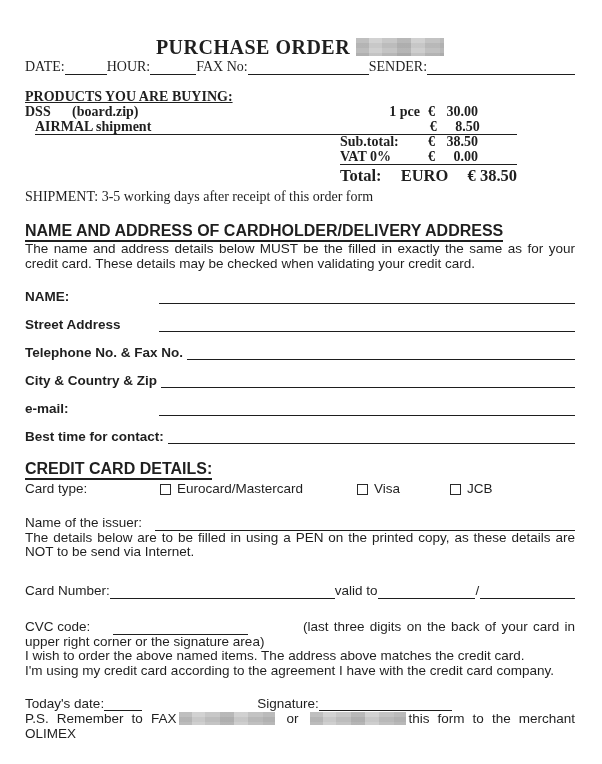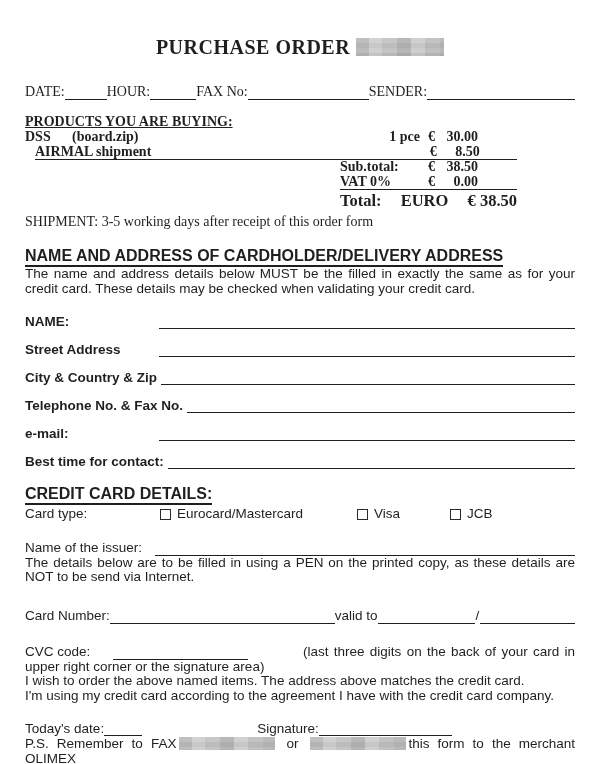--- a/index.html
+++ b/index.html
@@ -26,21 +26,21 @@
       linear-gradient(90deg, rgba(0,0,0,.07) 0 13px, rgba(255,255,255,.10) 13px 26px,
         rgba(0,0,0,.03) 26px 41px, rgba(0,0,0,.10) 41px 55px,
         rgba(255,255,255,.08) 55px 69px, rgba(0,0,0,.05) 69px 84px, rgba(0,0,0,.09) 84px 100px),
       linear-gradient(180deg, #cdcdcd 0 5px, #c2c2c2 5px 10px, #cacaca 10px 15px, #bdbdbd 15px 20px);
   }
   .redact.title-redact{width:88px;height:18px;vertical-align:-2px;margin-left:6px;}
   .redact.small-redact{width:96px;height:13px;vertical-align:-2px;margin:0 3px;}
 
   .date-row{
     display:flex;align-items:flex-end;
-    font-size:14px;margin-top:25px;white-space:nowrap;
+    font-size:14px;white-space:nowrap;
   }
   .fill-line{border-bottom:1px solid #1e1e1e;display:inline-block;height:15px;}
   .date-row .fill-line{height:15px;}
   .w42{width:42px;} .w46{width:46px;} .w121{width:121px;} .grow{flex:1 1 auto;}
 
   .products{margin-top:14px;font-size:14px;font-weight:bold;width:492px;}
   .p-heading{text-decoration:underline;}
   .p-row{display:flex;align-items:flex-end;line-height:14.5px;}
   .p-row.ruled{border-bottom:1px solid #1e1e1e;margin-left:10px;}
   .p-name{width:315px;}
@@ -170,25 +170,25 @@
     <div class="fields">
       <div class="f-row">
         <span class="f-label">NAME:</span>
         <span class="fill-line"></span>
       </div>
       <div class="f-row">
         <span class="f-label">Street Address</span>
         <span class="fill-line"></span>
       </div>
       <div class="f-row">
+        <span class="f-label">Telephone No. &amp; Fax No.</span>
+        <span class="fill-line"></span>
+      </div>
+      <div class="f-row">
         <span class="f-label">City &amp; Country &amp; Zip</span>
-        <span class="fill-line"></span>
-      </div>
-      <div class="f-row">
-        <span class="f-label">Telephone No. &amp; Fax No.</span>
         <span class="fill-line"></span>
       </div>
       <div class="f-row">
         <span class="f-label">e-mail:</span>
         <span class="fill-line"></span>
       </div>
       <div class="f-row">
         <span class="f-label">Best time for contact:</span>
         <span class="fill-line"></span>
       </div>

